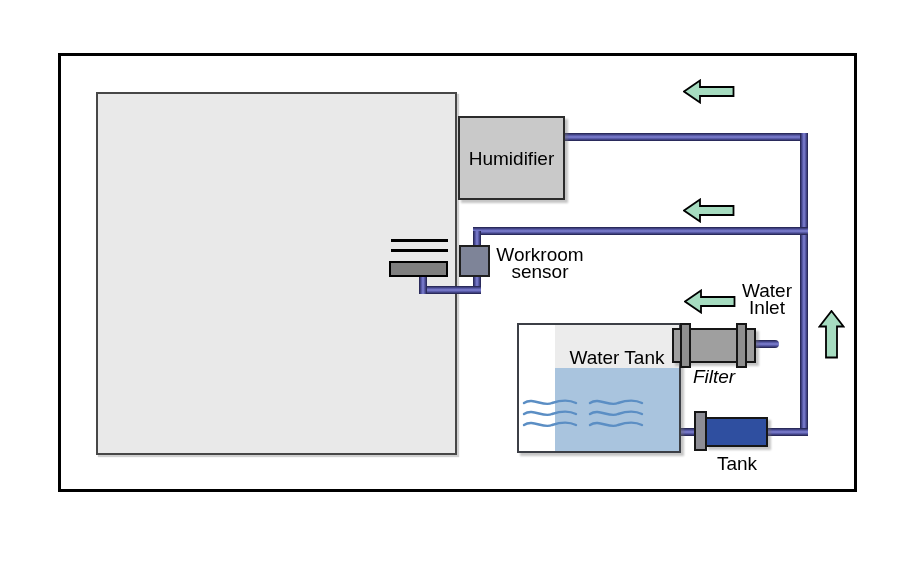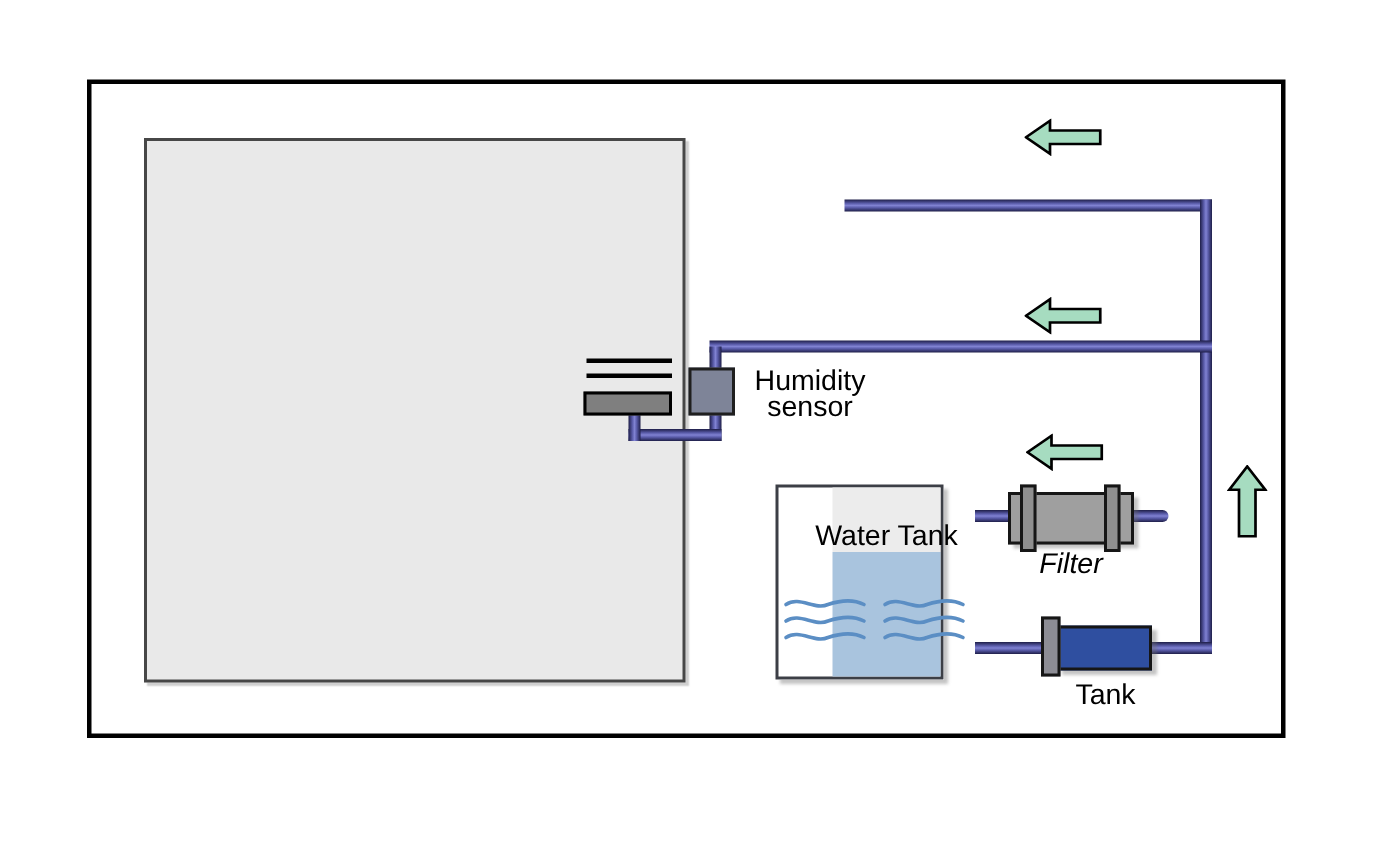--- a/index.html
+++ b/index.html
@@ -37,21 +37,21 @@
   #pipe-pump-riser{left:766px;top:428px;width:42px;}
 
   
   .vent-slat{left:391px;width:57px;height:3px;background:#000;z-index:3;}
   #vent-slat-1{top:239px;} #vent-slat-2{top:249px;}
   #sensor-mount-bar{left:389px;top:261px;width:59px;height:16px;background:#7f7f7f;border:2px solid #000;z-index:3;}
   #humidity-sensor-box{left:459px;top:245px;width:31px;height:32px;background:#7e8498;border:2px solid #1f1f1f;z-index:4;}
   #humidity-sensor-label{left:496px;top:246px;width:88px;}
 
   
-  #water-tank{left:517px;top:323px;width:112px;height:130px;border:2px solid #3c3f46;box-shadow:3px 3px 2px rgba(110,110,110,.4);display:flex;flex-direction:column;z-index:3;padding-left:36px;}
+  #water-tank{left:517px;top:323px;width:164px;height:130px;border:2px solid #3c3f46;box-shadow:3px 3px 2px rgba(110,110,110,.4);display:flex;flex-direction:column;z-index:3;padding-left:36px;}
   #tank-head{height:43px;background:#ececec;display:flex;justify-content:center;align-items:flex-end;}
   #tank-water{flex:1;background:#a9c4de;}
   .waves{z-index:4;}
   #waves-left{left:521px;top:397px;}
   #waves-right{left:587px;top:397px;}
 
   
   #filter-body{left:672px;top:328px;width:84px;height:35px;background:#9f9f9f;border:2px solid #161616;box-shadow:3px 3px 2px rgba(110,110,110,.4);z-index:3;}
   .filter-flange{top:323px;width:11px;height:45px;background:#8f8f8f;border:2px solid #161616;z-index:4;}
   #filter-flange-left{left:680px;} #filter-flange-right{left:736px;}
@@ -86,27 +86,30 @@
   <div class="abs pipe-h" id="pipe-sensor-line"></div>
   <div class="abs pipe-v" id="pipe-sensor-drop"></div>
   <div class="abs pipe-v" id="pipe-loop-right"></div>
   <div class="abs pipe-h" id="pipe-loop-bottom"></div>
   <div class="abs pipe-v" id="pipe-loop-left"></div>
   <div class="abs pipe-h" id="pipe-tank-filter"></div>
   <div class="abs pipe-h" id="pipe-water-inlet"></div>
   <div class="abs pipe-h" id="pipe-tank-pump"></div>
   <div class="abs pipe-h" id="pipe-pump-riser"></div>
 
+  <div class="abs" id="humidifier">
+    <span class="label">Humidifier</span>
+  </div>
 
   <div class="abs vent-slat" id="vent-slat-1"></div>
   <div class="abs vent-slat" id="vent-slat-2"></div>
   <div class="abs" id="sensor-mount-bar"></div>
   <div class="abs" id="humidity-sensor-box"></div>
   <div class="abs label2" id="humidity-sensor-label">
-    <span style="display:block">Humidity</span>
+    <span style="display:block">Workroom</span>
     <span style="display:block">sensor</span>
   </div>
 
   <div class="abs" id="water-tank">
     <div id="tank-head">
       <span class="label">Water Tank</span>
     </div>
     <div id="tank-water"></div>
   </div>
   <svg class="abs waves" id="waves-left" width="58" height="35" viewBox="0 0 58 35">
@@ -126,20 +129,24 @@
 
   <div class="abs" id="filter-body"></div>
   <div class="abs filter-flange" id="filter-flange-left"></div>
   <div class="abs filter-flange" id="filter-flange-right"></div>
   <div class="abs label" id="filter-label">Filter</div>
 
   <div class="abs" id="pump-flange"></div>
   <div class="abs" id="pump-body"></div>
   <div class="abs label" id="pump-label">Tank</div>
 
+  <div class="abs label2" id="water-inlet-label">
+    <span style="display:block">Water</span>
+    <span style="display:block">Inlet</span>
+  </div>
 
   <svg class="abs arrow" id="flow-arrow-top" width="52" height="25" viewBox="0 0 52 25">
     <polygon points="1,12.5 17,1.5 17,8 50.5,8 50.5,17 17,17 17,23.5" fill="#a6dcc0" stroke="#000" stroke-width="1.8"></polygon>
   </svg>
   <svg class="abs arrow" id="flow-arrow-middle" width="52" height="25" viewBox="0 0 52 25">
     <polygon points="1,12.5 17,1.5 17,8 50.5,8 50.5,17 17,17 17,23.5" fill="#a6dcc0" stroke="#000" stroke-width="1.8"></polygon>
   </svg>
   <svg class="abs arrow" id="water-inlet-arrow" width="52" height="25" viewBox="0 0 52 25">
     <polygon points="1,12.5 17,1.5 17,8 50.5,8 50.5,17 17,17 17,23.5" fill="#a6dcc0" stroke="#000" stroke-width="1.8"></polygon>
   </svg>

